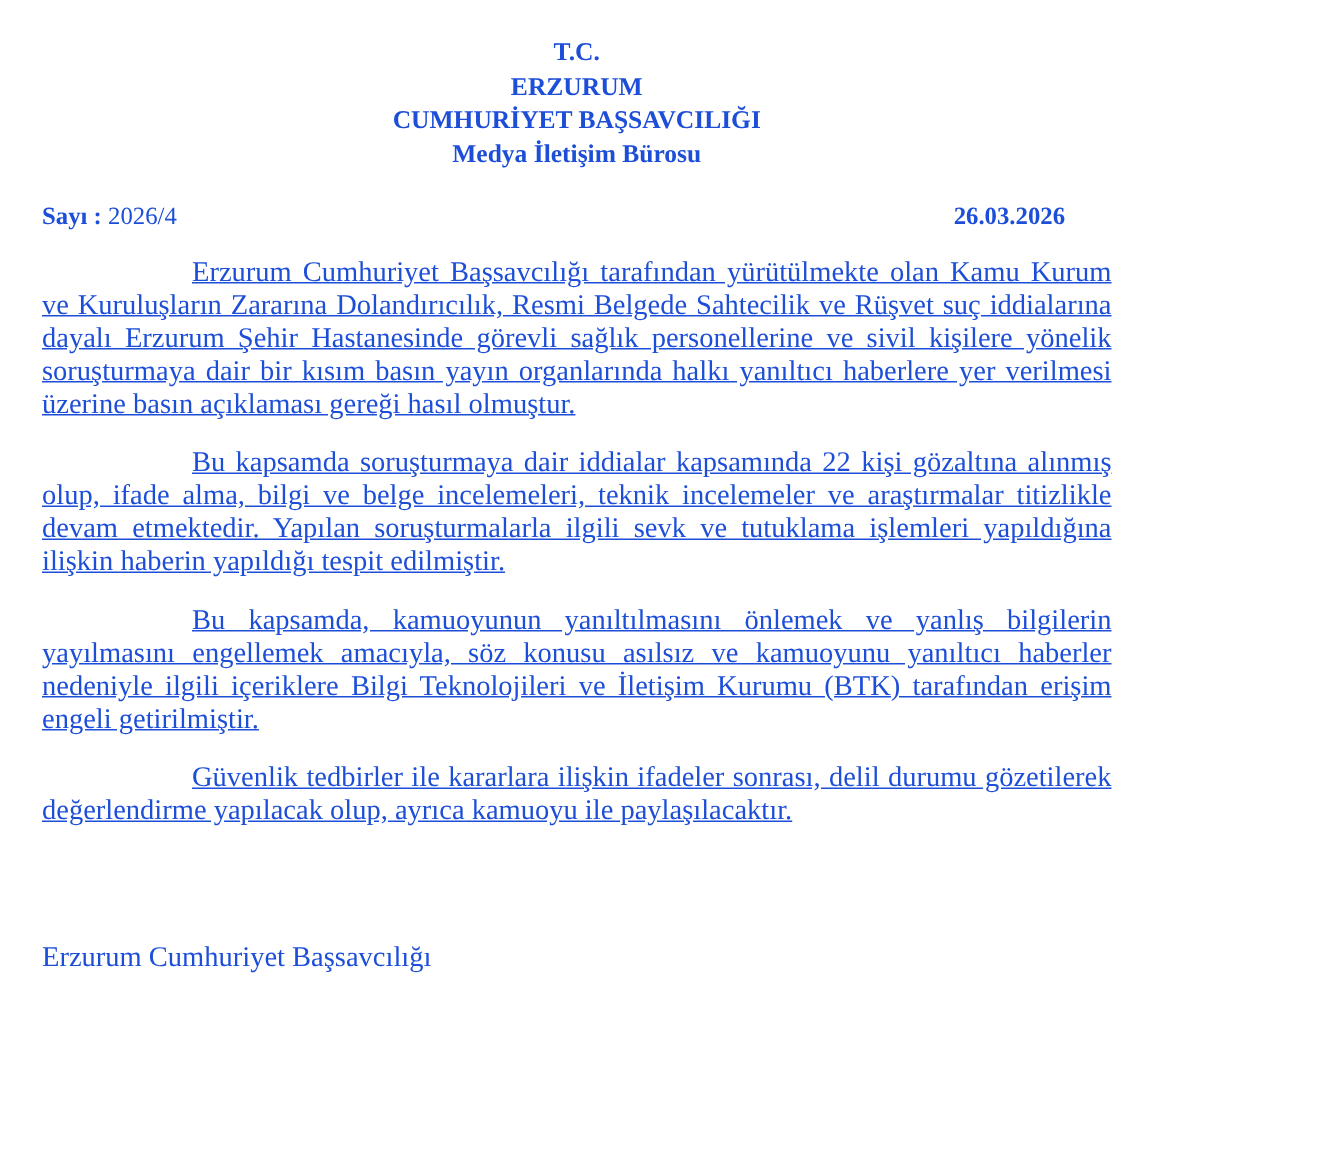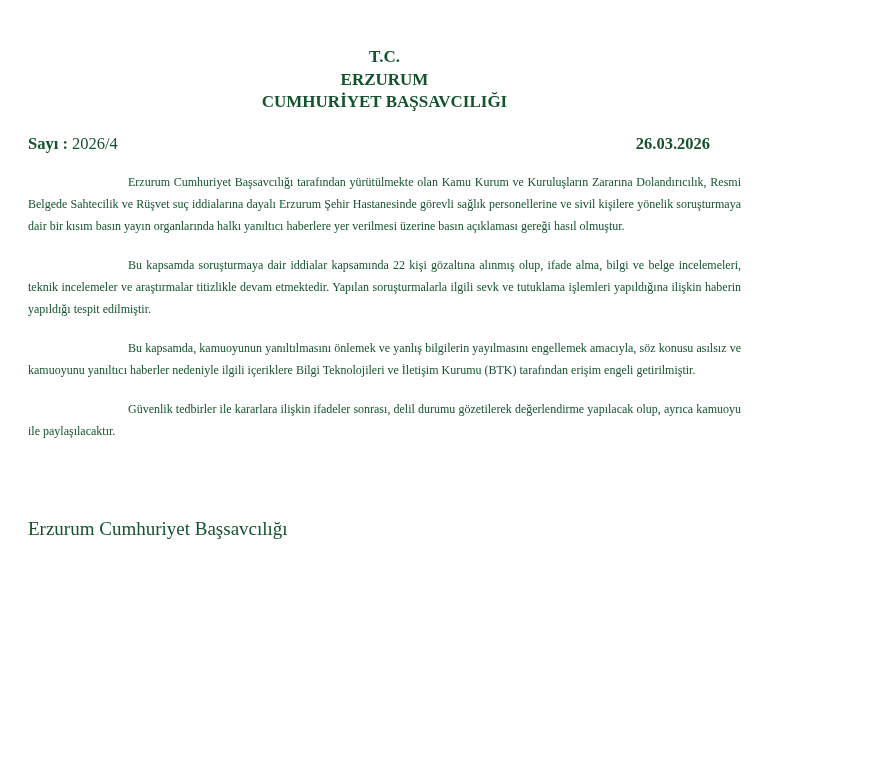--- a/index.html
+++ b/index.html
@@ -6,23 +6,23 @@
     margin: 0;
     padding: 0;
     background: #ffffff;
   }
   .page {
     position: relative;
     width: 880px;
     height: 770px;
     background: #ffffff;
     box-sizing: border-box;
-    padding: 46px 139px 0 28px;
+    padding: 24px 139px 0 28px;
     font-family: "Liberation Serif", "DejaVu Serif", serif;
-    color: #14532d;
+    color: #1d4ed8;
     overflow: hidden;
   }
   .letterhead {
     text-align: center;
     font-weight: bold;
     font-size: 17px;
     line-height: 22.5px;
   }
   .meta-row {
     margin-top: 19px;
@@ -47,24 +47,25 @@
     font-weight: bold;
     font-size: 17px;
     letter-spacing: 0.30em;
     word-spacing: 0.15em;
     text-decoration: underline;
     border-bottom: 1px dashed #8a8a8a;
     padding-bottom: 2px;
   }
   .body-para {
     margin: 0 0 17px 0;
-    font-size: 12px;
+    font-size: 19px;
     line-height: 22px;
     text-align: justify;
     text-indent: 100px;
+    text-decoration: underline;
   }
   .para-first { margin-top: 17px; }
   .closing-line {
     margin: 20px 0 0 0;
     font-size: 16.6px;
     line-height: 22px;
     text-indent: 100px;
   }
   .signature {
     margin-top: 76px;
@@ -75,20 +76,21 @@
 </style>
 </head>
 <body>
 
 <div class="page">
 
   <div class="letterhead">
     <div>T.C.</div>
     <div>ERZURUM</div>
     <div>CUMHURİYET BAŞSAVCILIĞI</div>
+    <div>Medya İletişim Bürosu</div>
   </div>
 
   <div class="meta-row">
     <div>
       <span class="ref-label">Sayı :</span>
       <span class="ref-value">2026/4</span>
     </div>
     <div class="doc-date">26.03.2026</div>
   </div>
 

